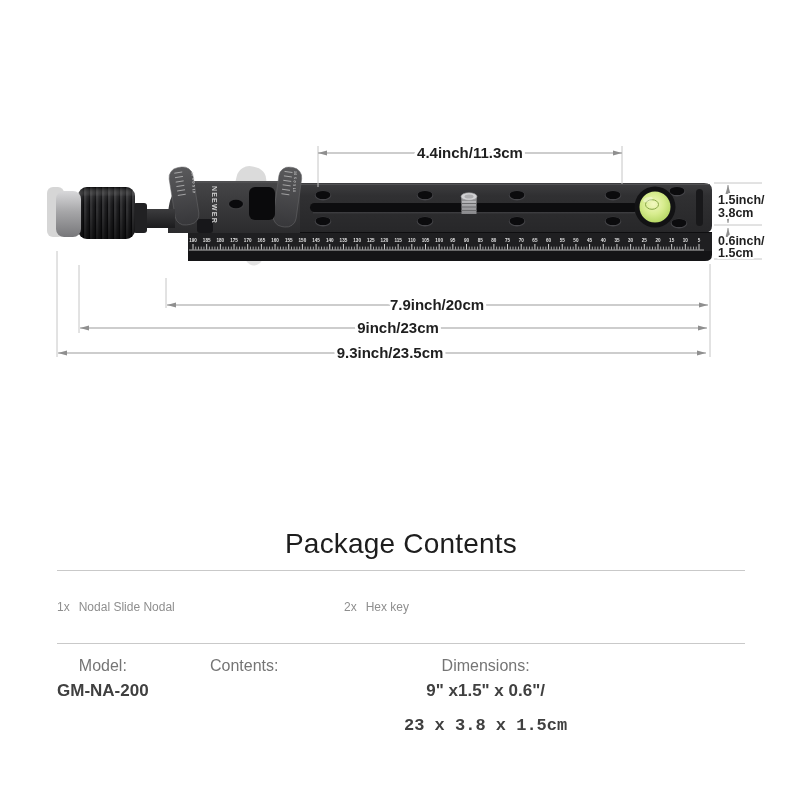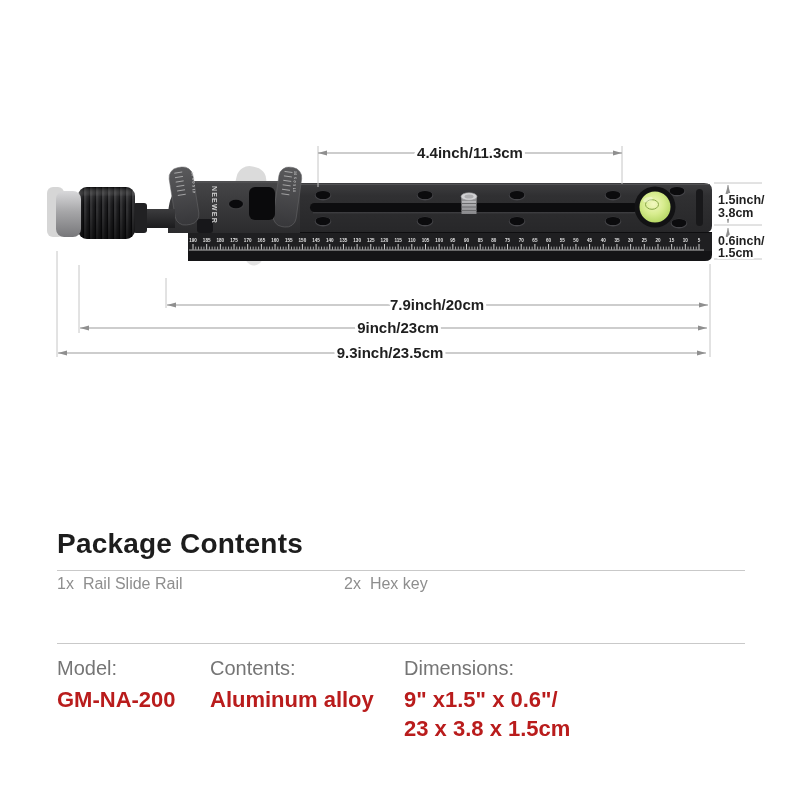--- a/index.html
+++ b/index.html
@@ -1,50 +1,50 @@
 <!DOCTYPE html>
 <html><head>
 <meta charset="utf-8">
 <style>
   html,body{margin:0;padding:0;background:#fff;}
   body{width:800px;height:800px;font-family:"Liberation Sans",sans-serif;}
-  .page{position:relative;width:796px;height:800px;background:#fff;overflow:hidden;}
+  .page{position:relative;width:796px;height:800px;background:#fff;overflow:hidden;text-align:center;}
   .figure{position:absolute;left:0;top:0;display:block;}
 
   
   .ext-line{stroke:#c6c6c6;stroke-width:1;fill:none;}
   .dim-line{stroke:#9b9b9b;stroke-width:1;fill:none;}
   .dim-label{font-family:"Liberation Sans",sans-serif;font-weight:700;font-size:15px;fill:#1f1f1f;
              text-anchor:middle;paint-order:stroke;stroke:#fff;stroke-width:6px;stroke-linejoin:round;}
   .dim-label-sm{font-family:"Liberation Sans",sans-serif;font-weight:700;font-size:12.5px;fill:#1f1f1f;
              text-anchor:start;paint-order:stroke;stroke:#fff;stroke-width:4px;stroke-linejoin:round;}
   .ruler-num{font-family:"Liberation Sans",sans-serif;font-weight:700;font-size:4.6px;fill:#e2e2e2;}
   .tick{stroke:#d6d6d6;stroke-width:0.7;}
   .tick.major{stroke-width:0.95;}
   .brand-text{font-family:"Liberation Sans",sans-serif;font-weight:700;font-size:7px;fill:#cfcfcf;letter-spacing:1.2px;}
   .scale-text{font-family:"Liberation Sans",sans-serif;font-size:3.4px;fill:#e6e6e6;letter-spacing:.4px;}
 
   
   section{position:absolute;left:57px;width:688px;}
   .pkg{top:529px;}
   .specs{top:633px;}
-  h2{margin:0;font-size:28px;font-weight:700;color:#1d1d1d;letter-spacing:.2px;line-height:1.1;}
+  h2{margin:0;font-size:28px;font-weight:400;color:#1d1d1d;letter-spacing:.2px;line-height:1.1;}
   .rule{height:1px;background:#c9c9c9;margin-top:10px;}
-  .items{position:relative;margin-top:4px;height:20px;color:#8e8e8e;font-size:16px;}
+  .items{position:relative;margin-top:29px;height:20px;color:#8e8e8e;font-size:12px;}
   .item{position:absolute;top:0;display:flex;gap:9px;white-space:nowrap;}
   .item.i0{left:0;}
   .item.i1{left:287px;}
   .spec-grid{position:relative;margin-top:13px;height:70px;}
   .spec-col{position:absolute;top:0;white-space:nowrap;}
   .spec-col.c0{left:0;}
   .spec-col.c1{left:153px;}
   .spec-col.c2{left:347px;}
   .spec-col.c3{left:588px;}
-  .spec-label{font-size:20px;color:#757575;}
-  .spec-value{margin-top:5px;font-size:22px;font-weight:700;color:#b91c1c;line-height:1.32;}
+  .spec-label{font-size:16px;color:#757575;}
+  .spec-value{margin-top:5px;font-size:17px;font-weight:700;color:#404040;line-height:1.32;}
 </style>
 </head>
 <body>
 
 <div class="page">
 
   <svg class="figure" width="800" height="430" viewBox="0 0 800 430">
     <defs>
       <marker id="arr" markerUnits="userSpaceOnUse" markerWidth="10" markerHeight="8" refX="9" refY="3.5" orient="auto-start-reverse">
         <path d="M0,1 L9,3.5 L0,6 Z" fill="#8f8f8f"></path>
@@ -477,40 +477,39 @@
       </g>
     </g>
   </svg>
 
   <section class="pkg">
     <h2>Package Contents</h2>
     <div class="rule"></div>
     <div class="items">
       <div class="item i0">
         <span>1x</span>
-        <span>Rail Slide Rail</span>
+        <span>Nodal Slide Nodal</span>
       </div>
       <div class="item i1">
         <span>2x</span>
         <span>Hex key</span>
       </div>
     </div>
   </section>
 
   <section class="specs">
     <div class="rule"></div>
     <div class="spec-grid">
       <div class="spec-col c0">
         <div class="spec-label">Model:</div>
         <div class="spec-value">GM-NA-200</div>
       </div>
       <div class="spec-col c1">
         <div class="spec-label">Contents:</div>
-        <div class="spec-value">Aluminum alloy</div>
       </div>
       <div class="spec-col c2">
         <div class="spec-label">Dimensions:</div>
         <div class="spec-value">9" x1.5" x 0.6"/</div>
-        <div class="spec-value" style="margin-top:0;">23 x 3.8 x 1.5cm</div>
+        <div class="spec-value" style="margin-top:13px;font-family:Liberation Mono, monospace;">23 x 3.8 x 1.5cm</div>
       </div>
     </div>
   </section>
 </div>
 
 </body></html>

